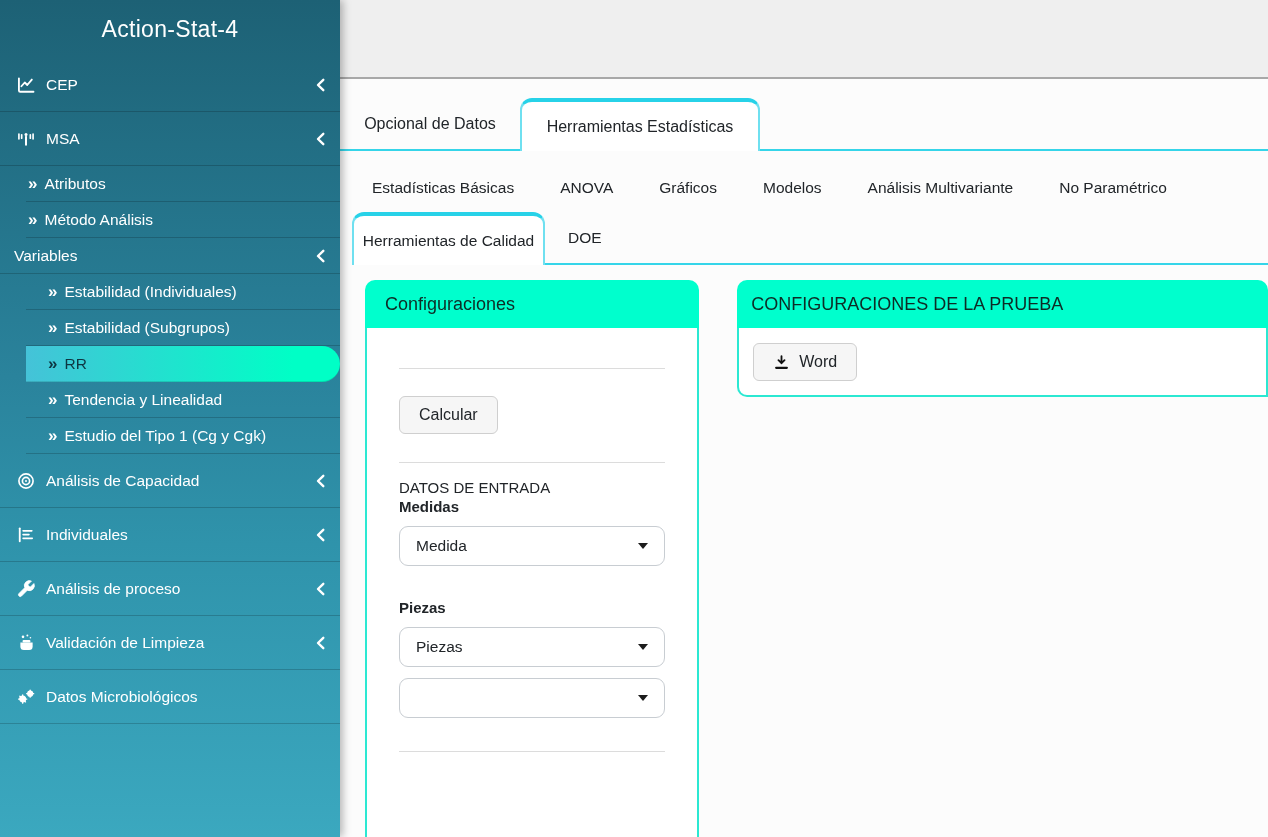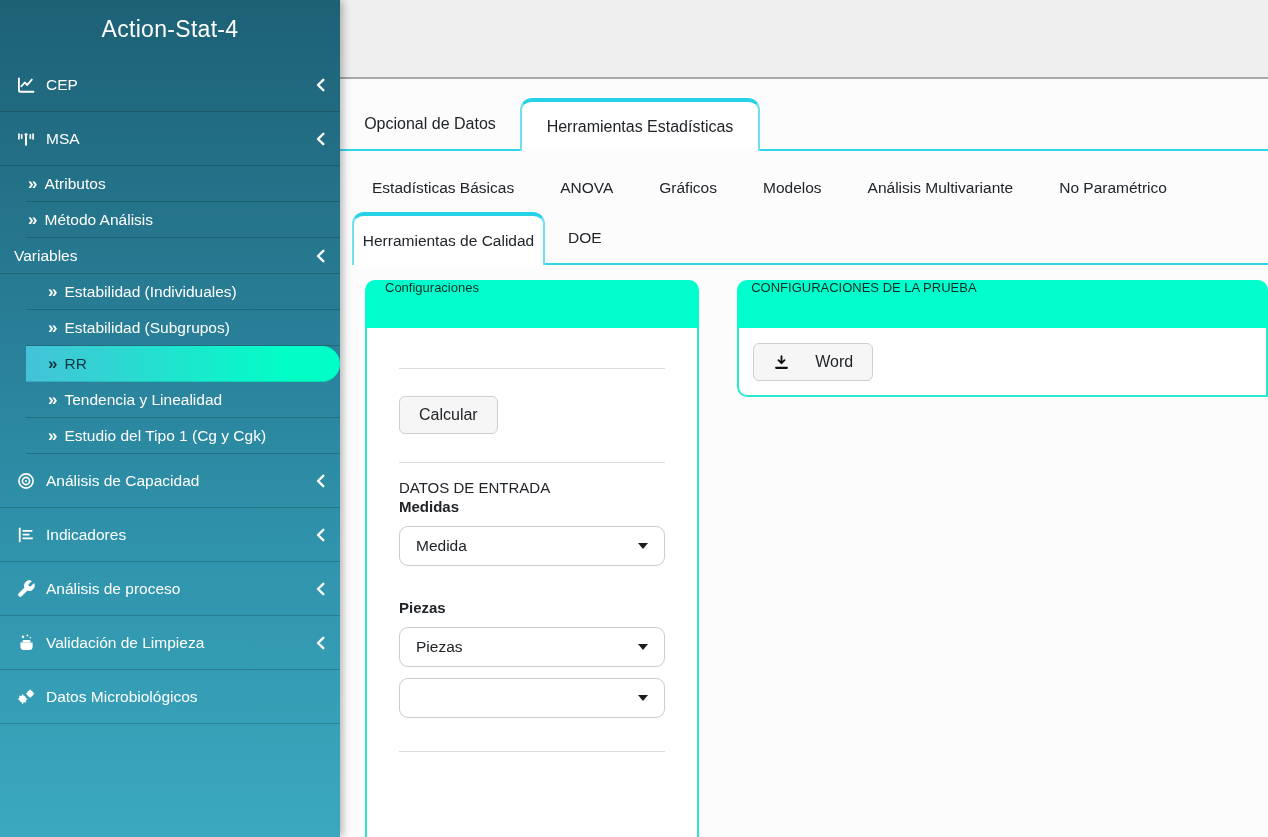--- a/index.html
+++ b/index.html
@@ -47,28 +47,28 @@
   
   .tabs2{margin-top:13px;font-size:15.5px;}
   .t2row1{display:flex;padding-left:9px;height:48px;align-items:center;}
   .t2tab{padding:0 23px;cursor:pointer;}
   .t2row2{display:flex;height:53px;padding-left:12px;}
   .t2row2 .active{width:193px;display:flex;align-items:center;justify-content:center;cursor:pointer;}
   .t2rest{flex:1;display:flex;align-items:center;border-bottom:2px solid #35d5e9;}
   
   .panels{display:flex;margin-left:25px;margin-top:15px;gap:38px;align-items:flex-start;}
   .panel-header{height:48px;background:#00ffcd;border-radius:10px 10px 0 0;
-    display:flex;padding:0 20px;font-size:13px;color:#0d2c26;}
+    display:flex;align-items:center;padding:0 20px;font-size:18px;color:#0d2c26;}
   .panel-config{width:345px;}
   .panel-config .pbody{
     background:#fff;border-left:2px solid #2be8d2;border-right:2px solid #2be8d2;
     padding:40px 32px 30px;height:530px;
   }
   .rule{border:none;border-top:1px solid #dcdcdc;margin:0;}
-  .btn{display:inline-flex;align-items:center;gap:25px;background:#f6f6f6;
+  .btn{display:inline-flex;align-items:center;gap:9px;background:#f6f6f6;
     border:1px solid #cfcfcf;border-radius:6px;height:38px;padding:0 19px;
     font-size:16px;color:#212529;cursor:pointer;font-family:inherit;}
   .btn-calc{margin:27px 0 28px;}
   .sec-title{margin-top:16px;font-size:15px;}
   .f-label{margin-top:2px;font-weight:700;font-size:15px;}
   .f-label.gap{margin-top:33px;}
   .select{margin-top:11px;height:40px;border:1px solid #c8cdd2;border-radius:9px;
     display:flex;align-items:center;justify-content:space-between;
     padding:0 16px;font-size:15.5px;cursor:pointer;background:#fff;}
   .caret{width:0;height:0;border-left:5.5px solid transparent;
@@ -185,21 +185,21 @@
 
     <div class="sb-item">
       <span class="ico">
         <svg width="20" height="20" viewBox="0 0 24 24">
             <path d="M4.5 4v15.5" stroke="#fff" stroke-width="2.2" stroke-linecap="round"></path>
             <line x1="8.5" y1="7" x2="19" y2="7" stroke="#fff" stroke-width="2" stroke-linecap="round"></line>
             <line x1="8.5" y1="11.5" x2="15.5" y2="11.5" stroke="#fff" stroke-width="2" stroke-linecap="round"></line>
             <line x1="8.5" y1="16" x2="19.5" y2="16" stroke="#fff" stroke-width="2" stroke-linecap="round"></line>
           </svg>
       </span>
-      <span>Indicadores</span>
+      <span>Individuales</span>
       <span class="sb-chevron">
         <svg width="12" height="14" viewBox="0 0 10 14">
             <path d="M8.3 1.8 3 7l5.3 5.2" fill="none" stroke="#fff" stroke-width="2.4" stroke-linecap="round" stroke-linejoin="round"></path>
           </svg>
       </span>
     </div>
 
     <div class="sb-item">
       <span class="ico">
         <svg width="20" height="20" viewBox="0 0 24 24">

